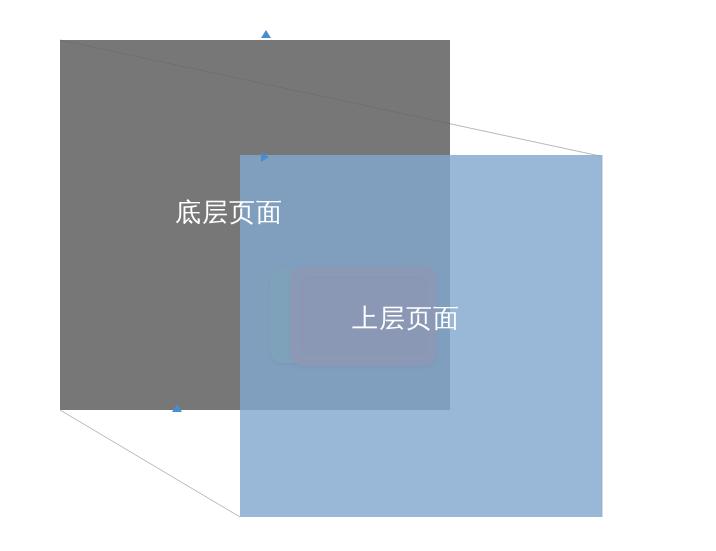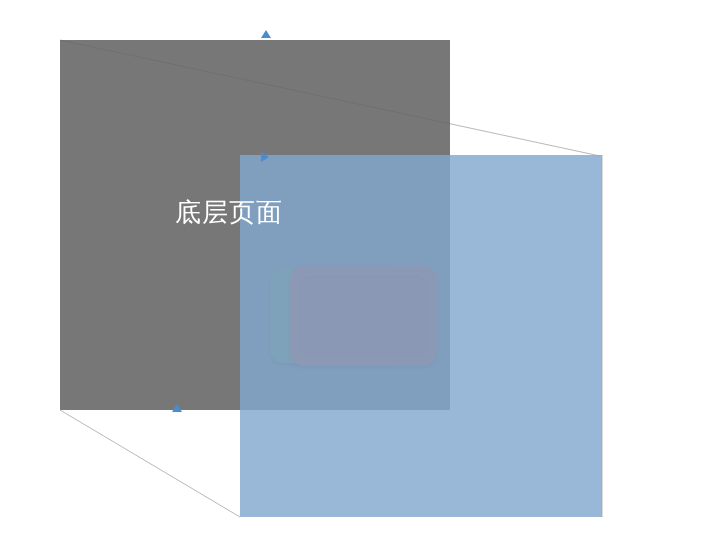--- a/index.html
+++ b/index.html
@@ -112,14 +112,15 @@
   <div class="blue-box"></div>
 
   <svg class="overlay">
     <line class="guide-line" x1="60" y1="410" x2="240" y2="517"></line>
     <polygon class="tri" points="266,30 261,38 271,38"></polygon>
     <polygon class="tri" points="261,152 261,162 269,157"></polygon>
     <polygon class="tri" points="177,404 172,412 182,412"></polygon>
   </svg>
 
   <div class="label label-bottom-layer">底层页面</div>
+  <div class="label label-top-layer">上层页面</div>
 
 </div>
 
 </body></html>

